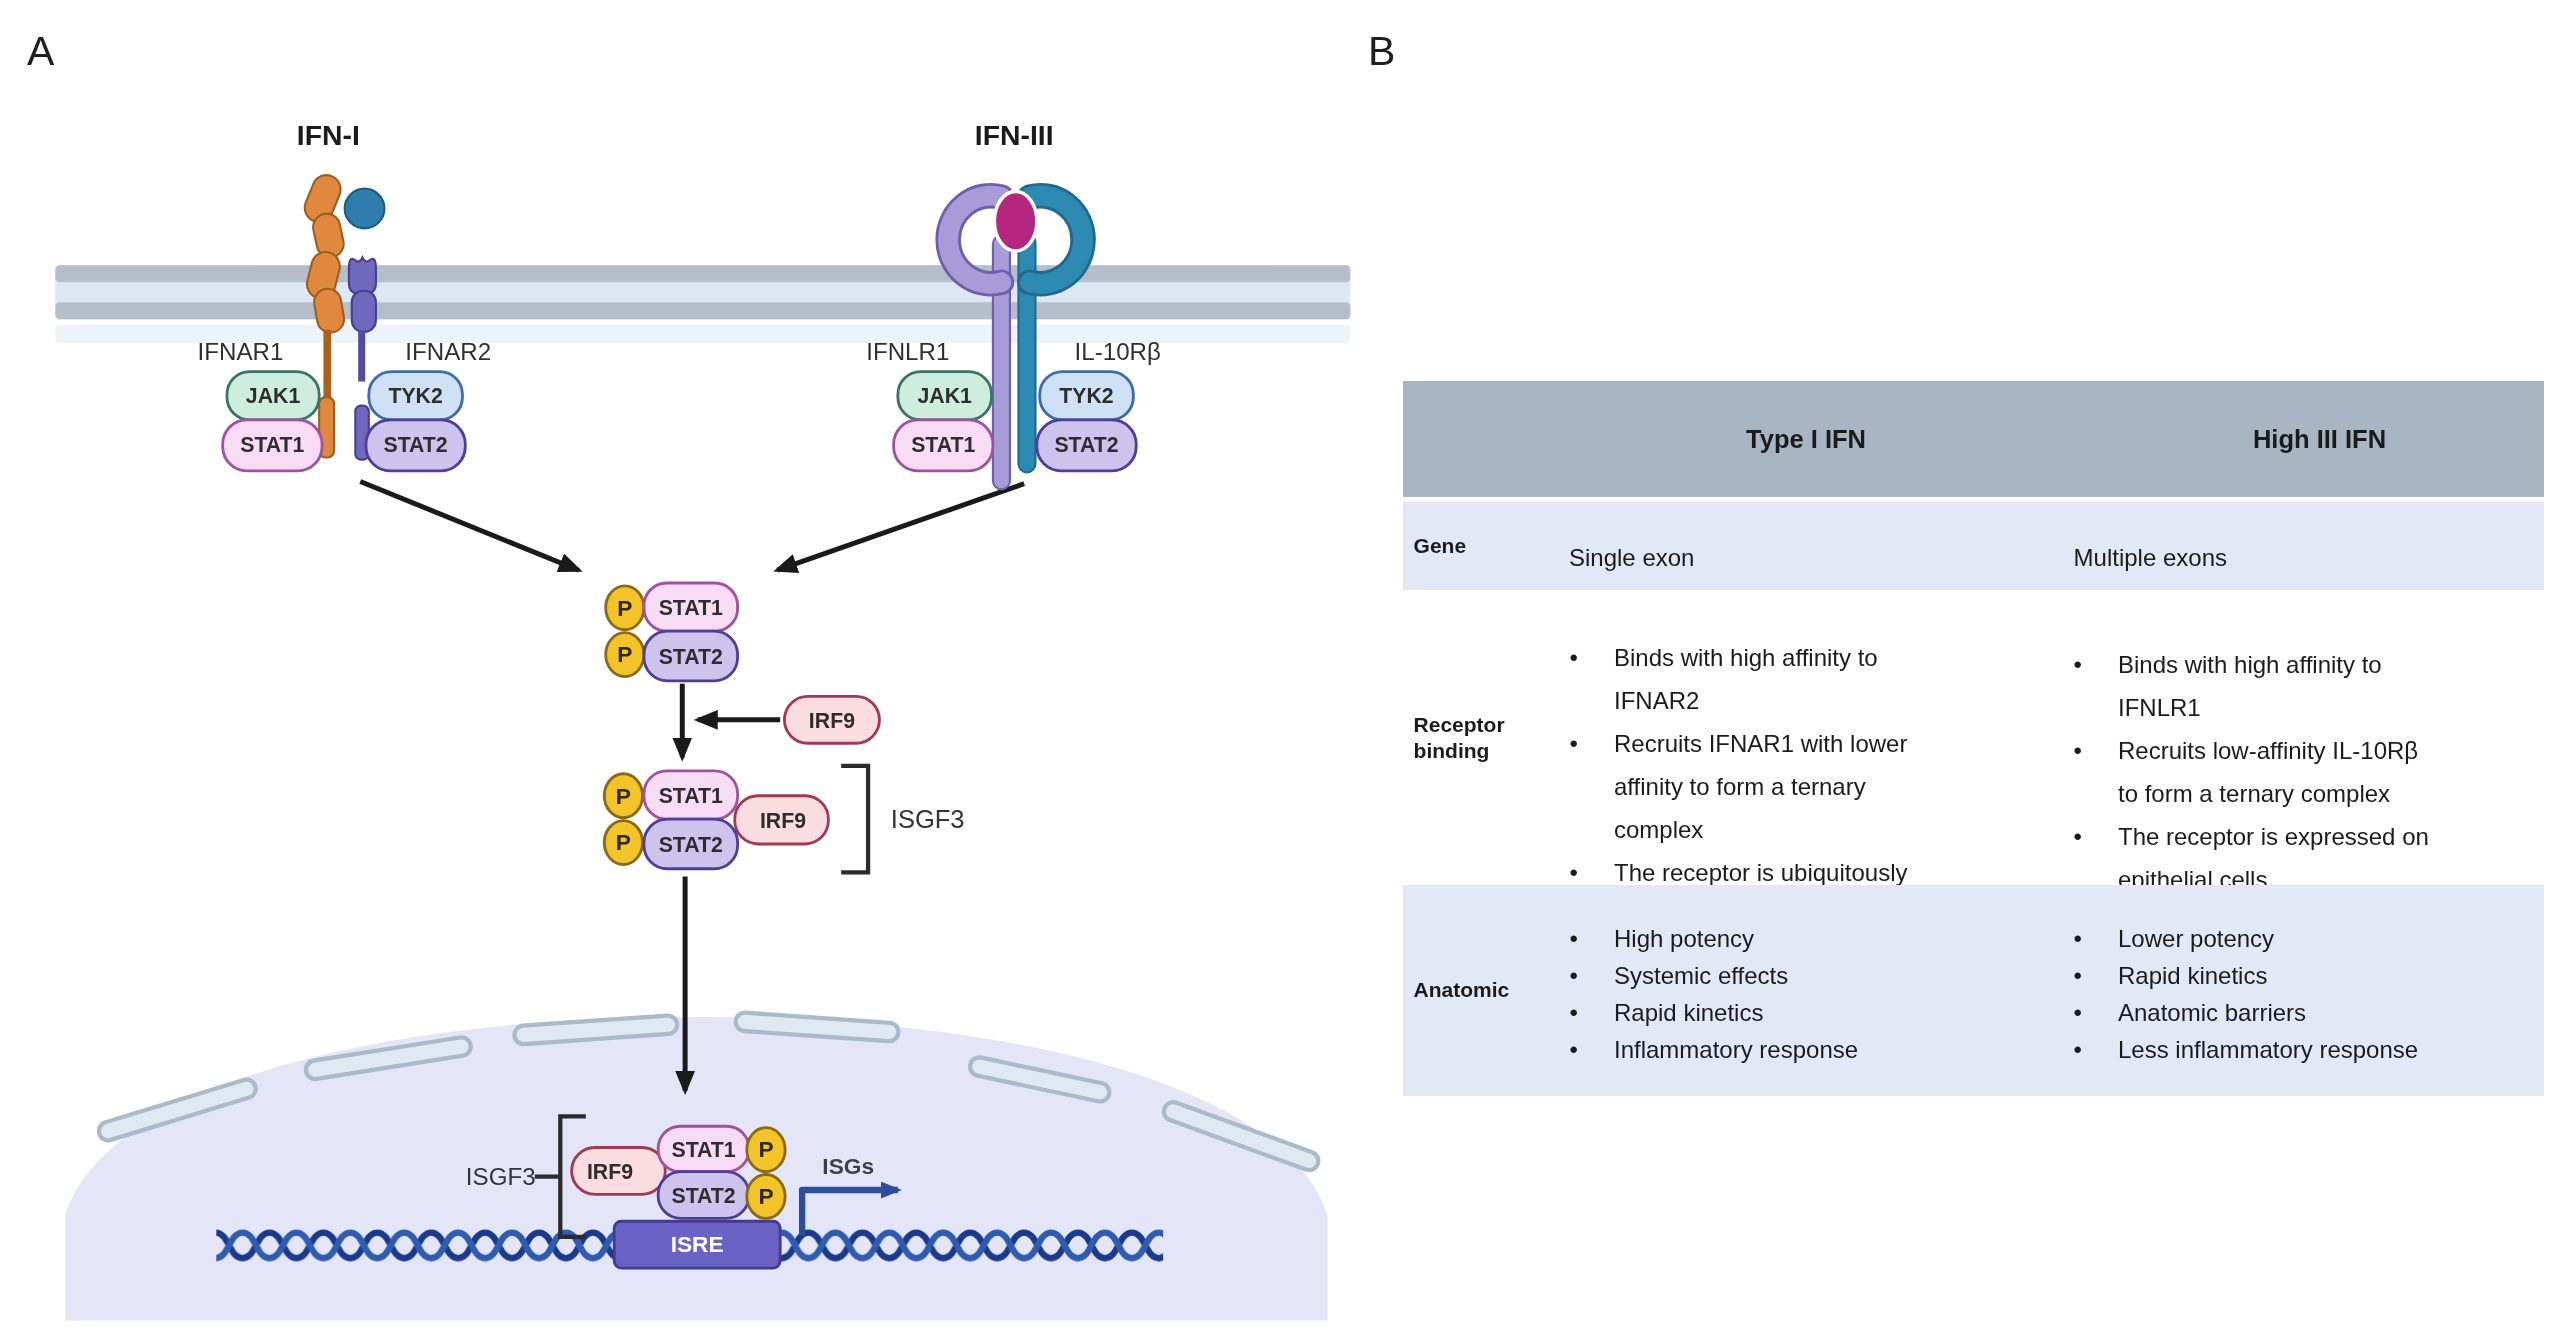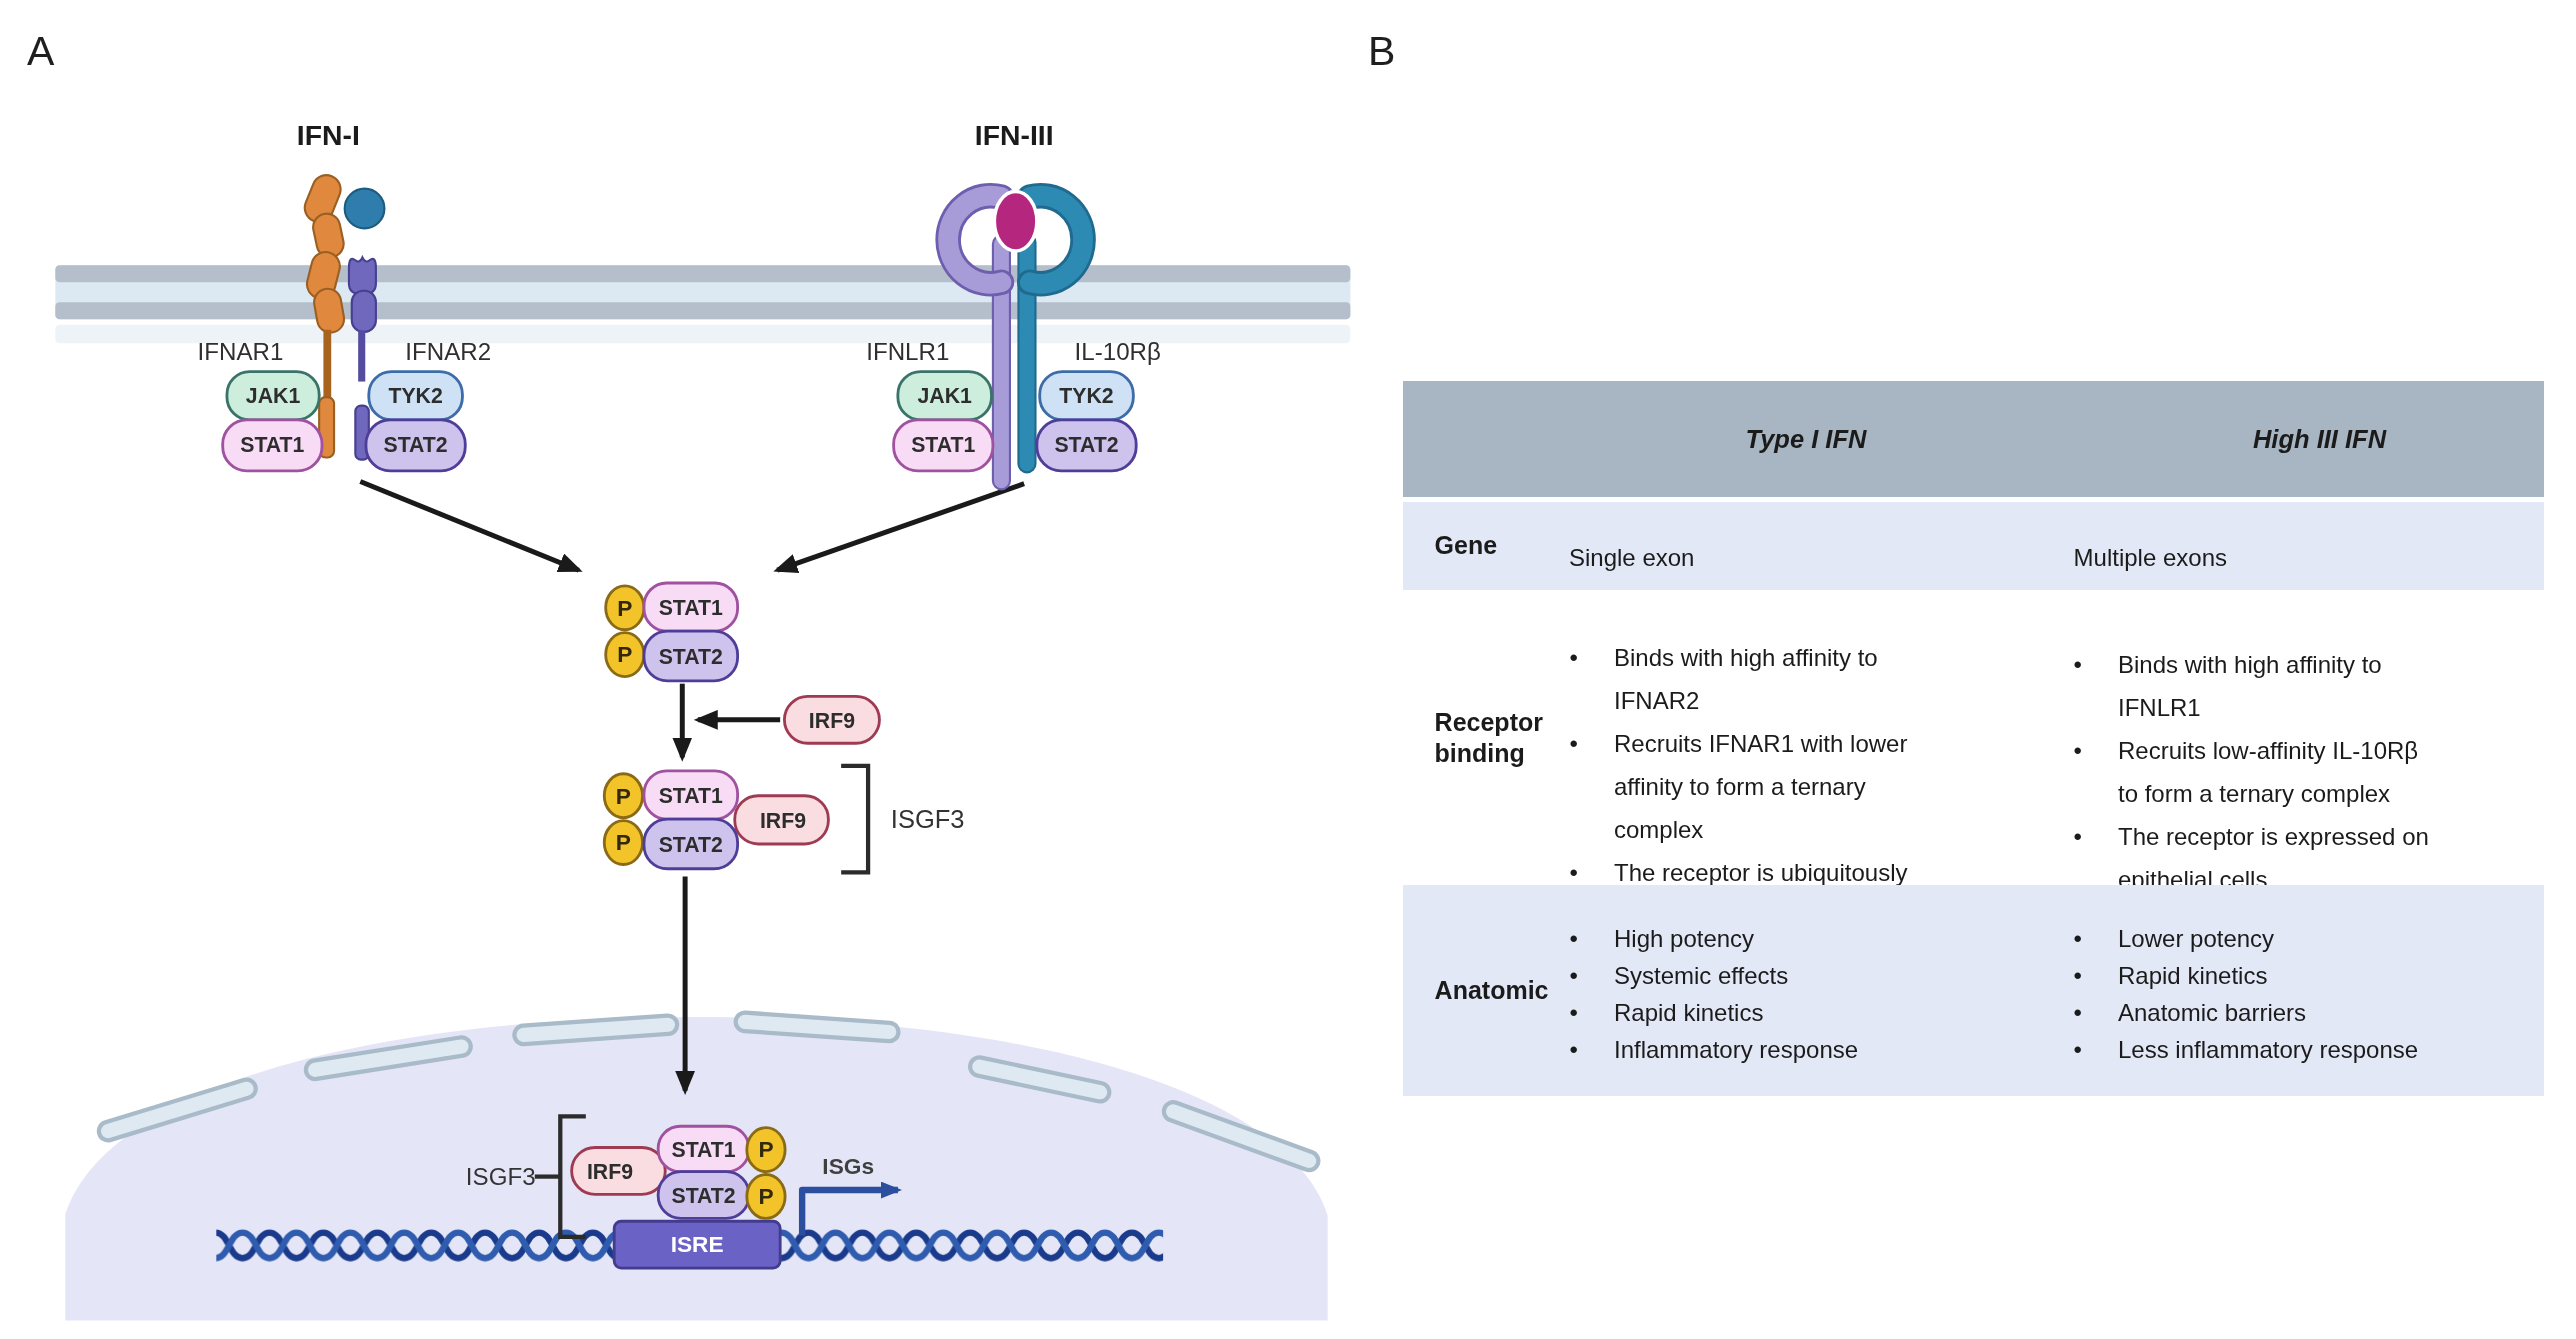--- a/index.html
+++ b/index.html
@@ -29,26 +29,26 @@
   .p-circ{fill:#f2c42a;stroke:#8a6a14;stroke-width:4;}
   .cap-o{fill:#e0893e;stroke:#9a5f22;stroke-width:3;}
   .purp{fill:#6f68bd;stroke:#474091;stroke-width:3;}
   .env{fill:#dfe9f2;stroke:#a9bac9;stroke-width:6;}
   .arrow{stroke:#1a1a1a;stroke-width:7;fill:none;}
   .bracket{stroke:#2b2b2b;stroke-width:6;fill:none;}
 
   
   .tbl{position:absolute;left:1403px;top:381px;width:1141px;color:#1b1b1b;}
   .trow{position:absolute;left:0;width:1141px;}
-  .thead{top:0;height:116px;background:#a8b5c2;font-style:italic;}
+  .thead{top:0;height:116px;background:#a8b5c2;}
   .row-gene{top:121px;height:88px;background:#e3e8f7;}
   .row-receptor{top:215px;height:284px;background:#ffffff;}
   .row-response{top:504px;height:211px;background:#e3e8f7;}
   .col-label{position:absolute;left:10.6px;width:138px;height:100%;display:flex;align-items:center;
-             font-weight:700;font-size:25px;line-height:1.25;margin-left:21px;}
+             font-weight:700;font-size:21px;line-height:1.25;}
   .col1{position:absolute;left:151px;width:504px;height:100%;}
   .col2{position:absolute;left:655px;width:486px;height:100%;}
   .hcell{font-weight:700;font-size:25.5px;text-align:center;line-height:116px;}
   .hcell.shift{padding-left:37px;}
   .cellflex{display:flex;align-items:center;height:100%;font-size:24px;margin-top:12px;}
   .pl21{padding-left:15px;} .pl22{padding-left:15.6px;}
   .blist{list-style:none;margin:0;padding:0;font-size:24px;line-height:43px;width:387px;}
   .blist li{position:relative;padding-left:60px;}
   .blist li::before{content:"\2022";position:absolute;left:15.6px;}
   .blist.w535{width:380px;}

